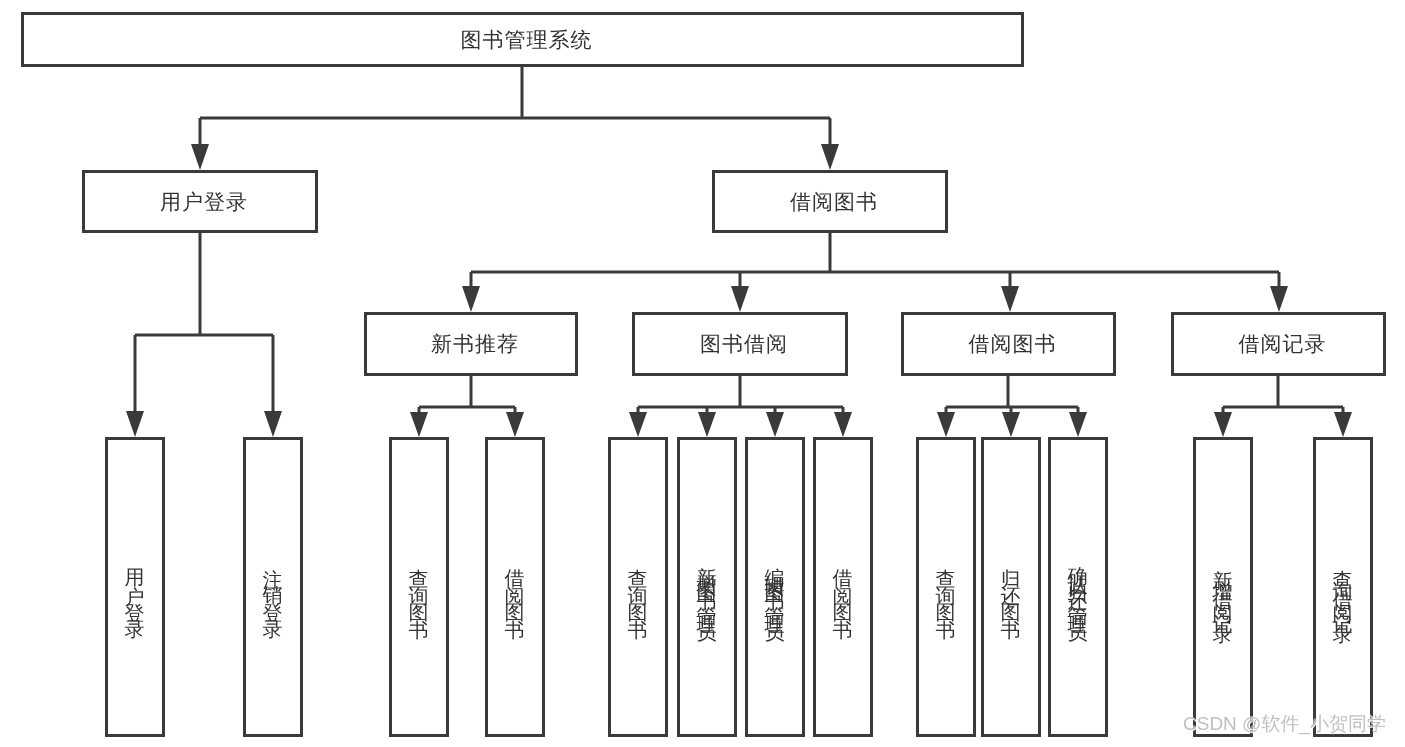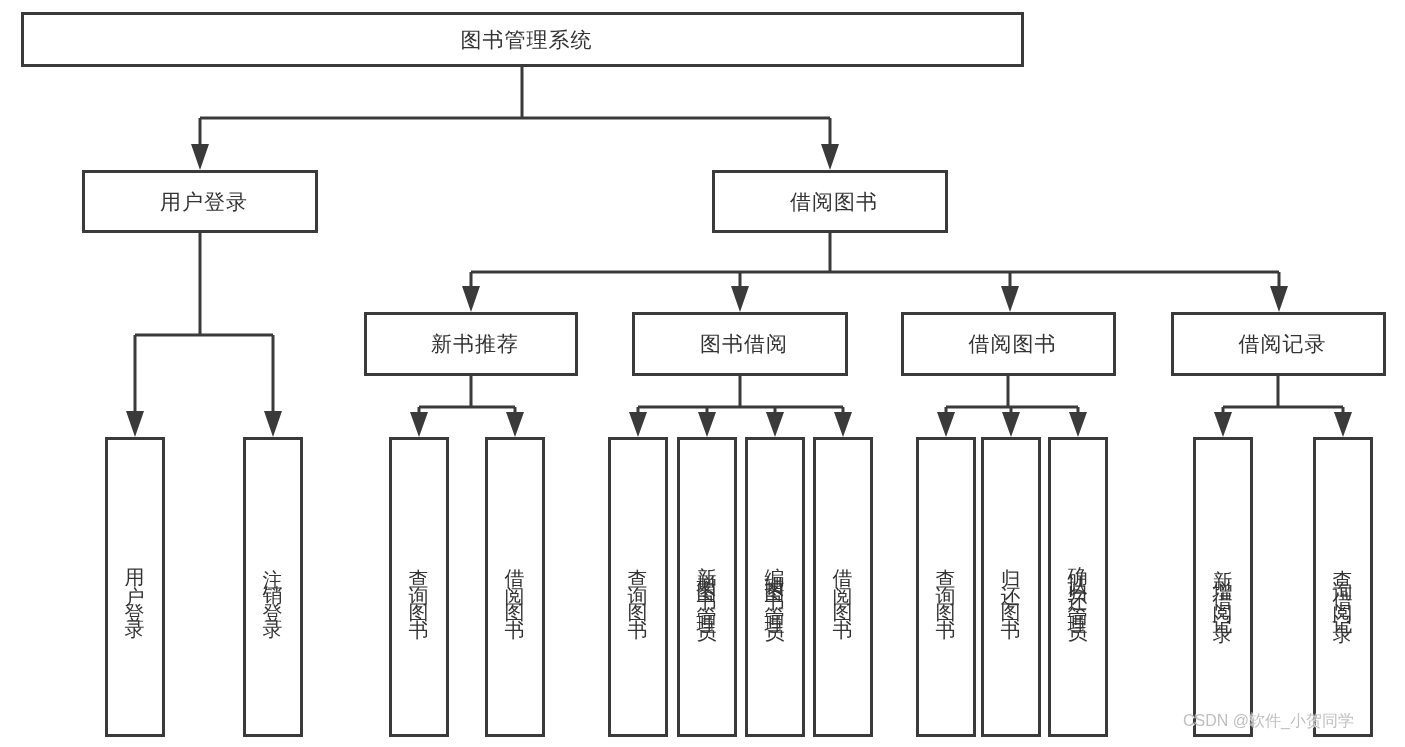--- a/index.html
+++ b/index.html
@@ -47,21 +47,21 @@
     stroke-width: 3;
   }
   svg.connectors .ar {
     fill: #3a3a3a;
     stroke: none;
   }
   .watermark {
     position: absolute;
     left: 1183px;
     top: 711px;
-    font-size: 16px;
+    font-size: 19px;
     color: #c0c0c0;
     text-shadow: 1px 1px 0 rgba(255,255,255,0.9), -1px -1px 0 rgba(255,255,255,0.5);
     white-space: nowrap;
     z-index: 10;
   }
 </style>
 </head>
 <body>
 
 <div class="canvas">

